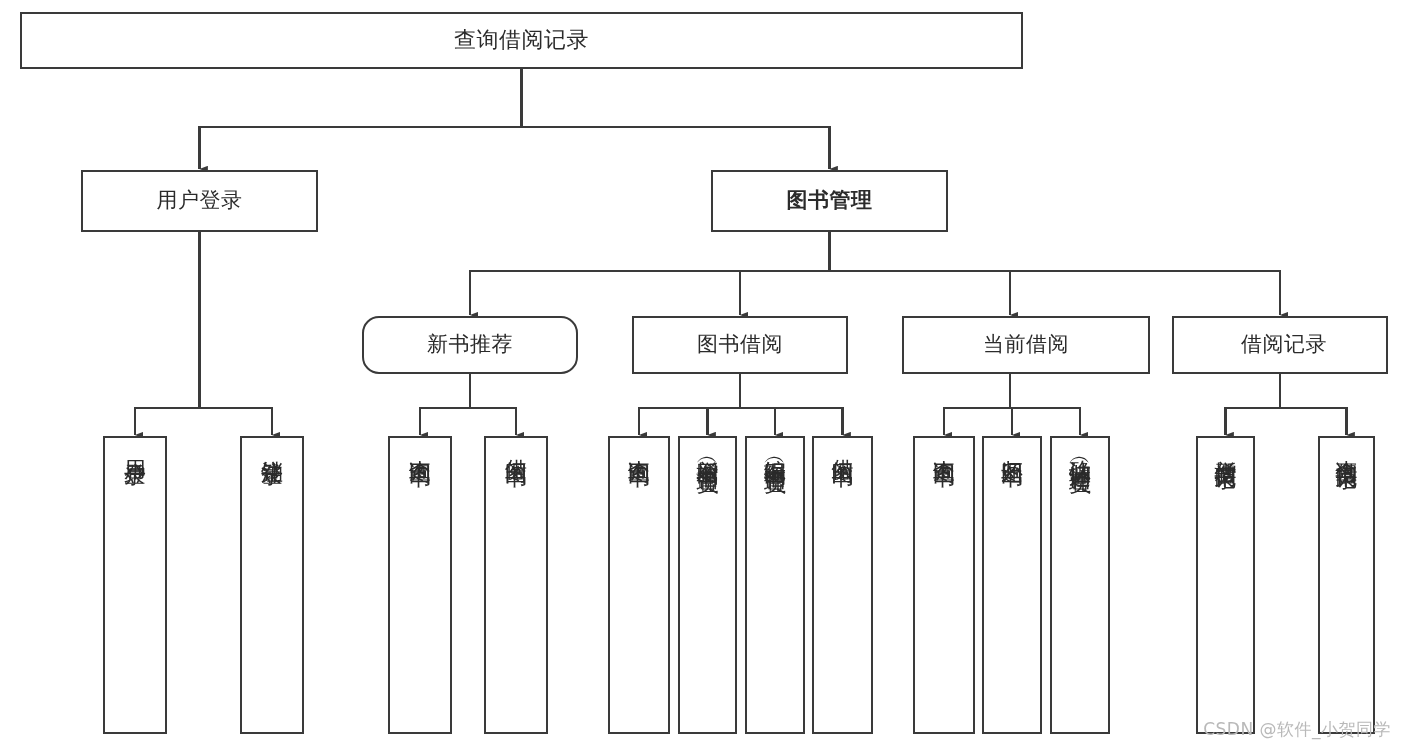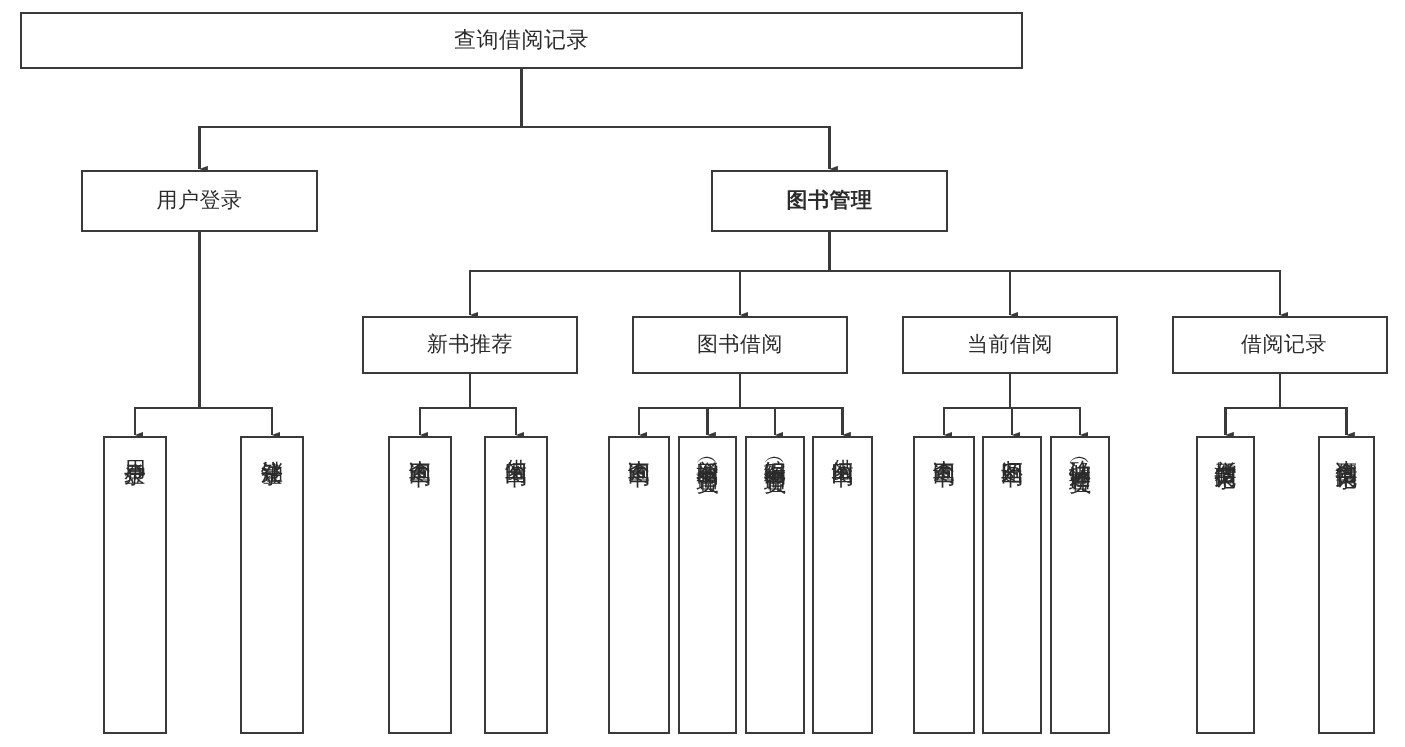--- a/index.html
+++ b/index.html
@@ -124,27 +124,27 @@
   <div id="node-layer">
       <div class="node horizontal root" style="left: 20px; top: 12px; width: 1003px; height: 57px; border-color: rgb(58, 58, 58); background: rgb(255, 255, 255);">
         <span class="node-label" style="color: rgb(43, 43, 43);">查询借阅记录</span>
       </div>
       <div class="node horizontal" style="left: 81px; top: 170px; width: 237px; height: 62px; border-color: rgb(58, 58, 58); background: rgb(255, 255, 255);">
         <span class="node-label" style="color: rgb(43, 43, 43);">用户登录</span>
       </div>
       <div class="node horizontal" style="left: 711px; top: 170px; width: 237px; height: 62px; border-color: rgb(58, 58, 58); background: rgb(255, 255, 255); font-weight: bold;">
         <span class="node-label" style="color: rgb(43, 43, 43);">图书管理</span>
       </div>
-      <div class="node horizontal" style="left: 362px; top: 316px; width: 216px; height: 58px; border-color: rgb(58, 58, 58); background: rgb(255, 255, 255);">
+      <div class="node horizontal" style="left: 362px; top: 316px; width: 216px; height: 58px; border-color: rgb(58, 58, 58); background: rgb(255, 255, 255); border-radius: 17px;">
         <span class="node-label" style="color: rgb(43, 43, 43);">新书推荐</span>
       </div>
       <div class="node horizontal" style="left: 632px; top: 316px; width: 216px; height: 58px; border-color: rgb(58, 58, 58); background: rgb(255, 255, 255);">
         <span class="node-label" style="color: rgb(43, 43, 43);">图书借阅</span>
       </div>
-      <div class="node horizontal" style="left: 902px; top: 316px; width: 216px; height: 58px; border-color: rgb(58, 58, 58); background: rgb(255, 255, 255);">
+      <div class="node horizontal" style="left: 902px; top: 316px; width: 248px; height: 58px; border-color: rgb(58, 58, 58); background: rgb(255, 255, 255);">
         <span class="node-label" style="color: rgb(43, 43, 43);">当前借阅</span>
       </div>
       <div class="node horizontal" style="left: 1172px; top: 316px; width: 216px; height: 58px; border-color: rgb(58, 58, 58); background: rgb(255, 255, 255);">
         <span class="node-label" style="color: rgb(43, 43, 43); margin-left: 8px;">借阅记录</span>
       </div>
       <div class="node vertical" style="left: 103px; top: 436px; width: 64px; height: 298px; border-color: rgb(58, 58, 58); background: rgb(255, 255, 255);">
         <span class="node-label" style="color: rgb(43, 43, 43);">用户登录</span>
       </div>
       <div class="node vertical" style="left: 240px; top: 436px; width: 64px; height: 298px; border-color: rgb(58, 58, 58); background: rgb(255, 255, 255);">
         <span class="node-label" style="color: rgb(43, 43, 43);">注销登录</span>
@@ -177,13 +177,14 @@
         <span class="node-label" style="color: rgb(43, 43, 43);">确认归还（管理员）</span>
       </div>
       <div class="node vertical" style="left: 1196px; top: 436px; width: 59px; height: 298px; border-color: rgb(58, 58, 58); background: rgb(255, 255, 255);">
         <span class="node-label" style="color: rgb(43, 43, 43);">新增借阅记录</span>
       </div>
       <div class="node vertical" style="left: 1318px; top: 436px; width: 57px; height: 298px; border-color: rgb(58, 58, 58); background: rgb(255, 255, 255);">
         <span class="node-label" style="color: rgb(43, 43, 43);">查询借阅记录</span>
       </div>
     </div>
 
+  <div class="watermark">CSDN @软件_小贺同学</div>
 </div>
 
 </body></html>

